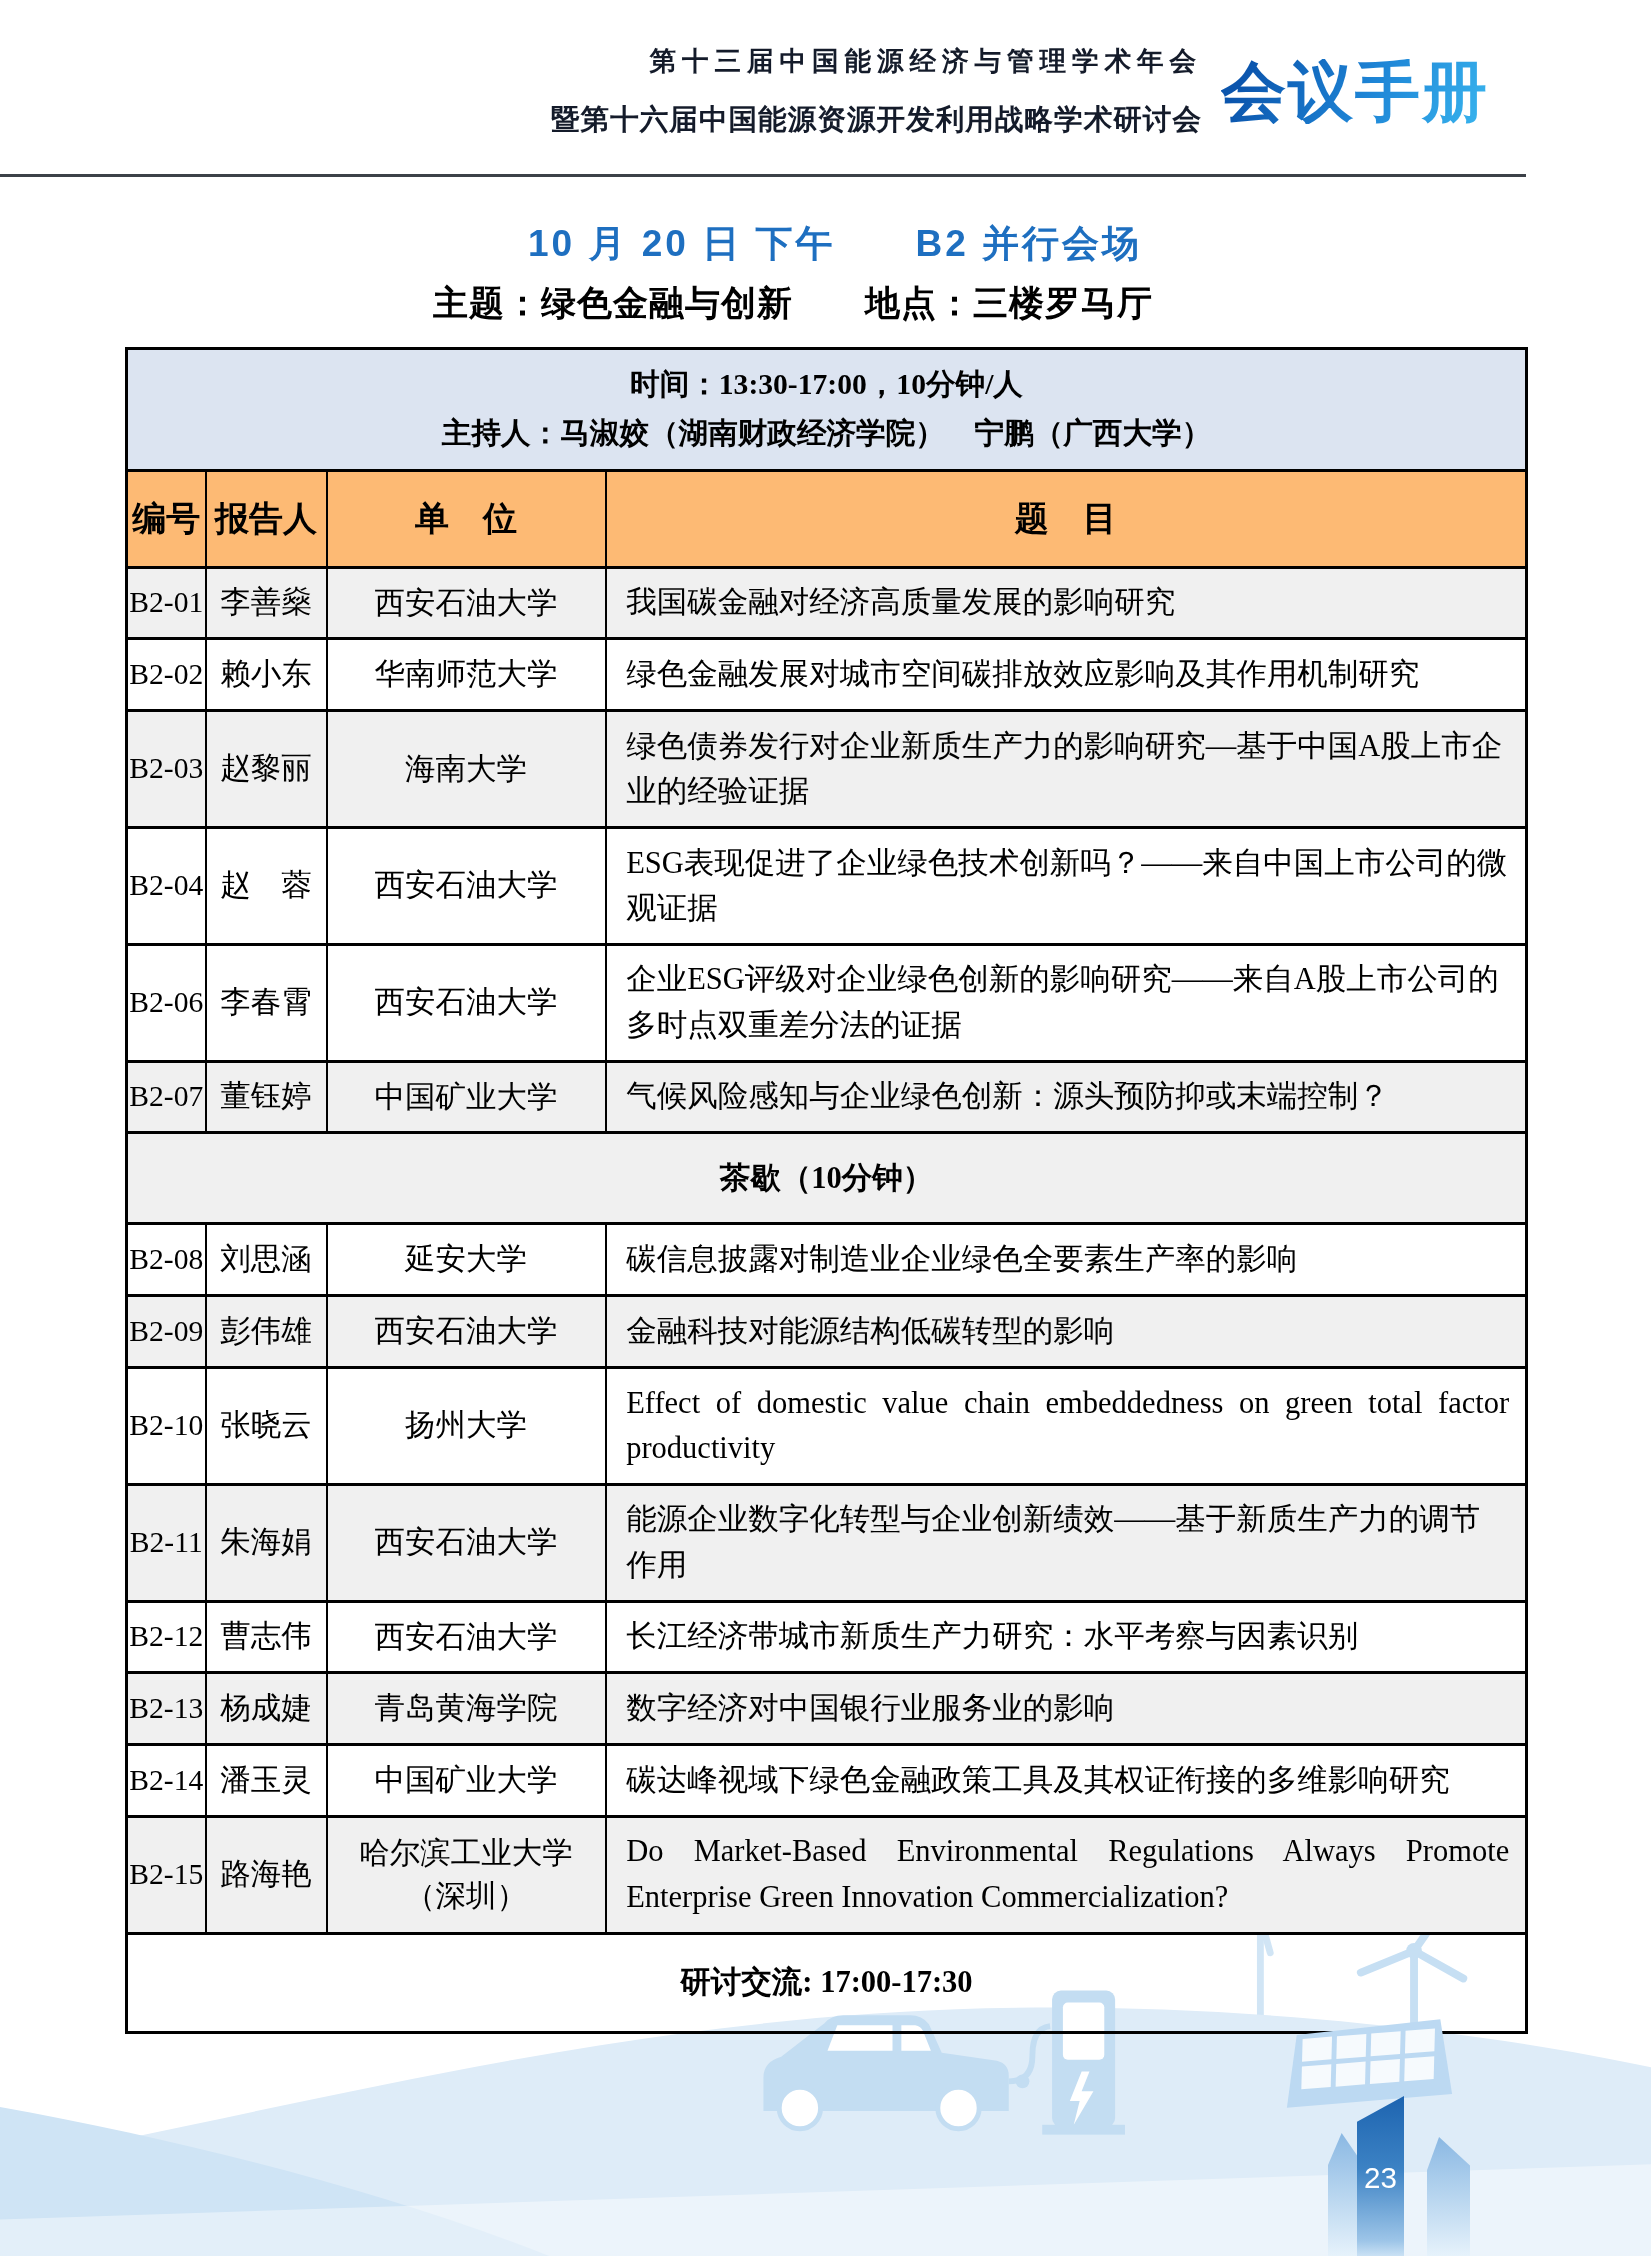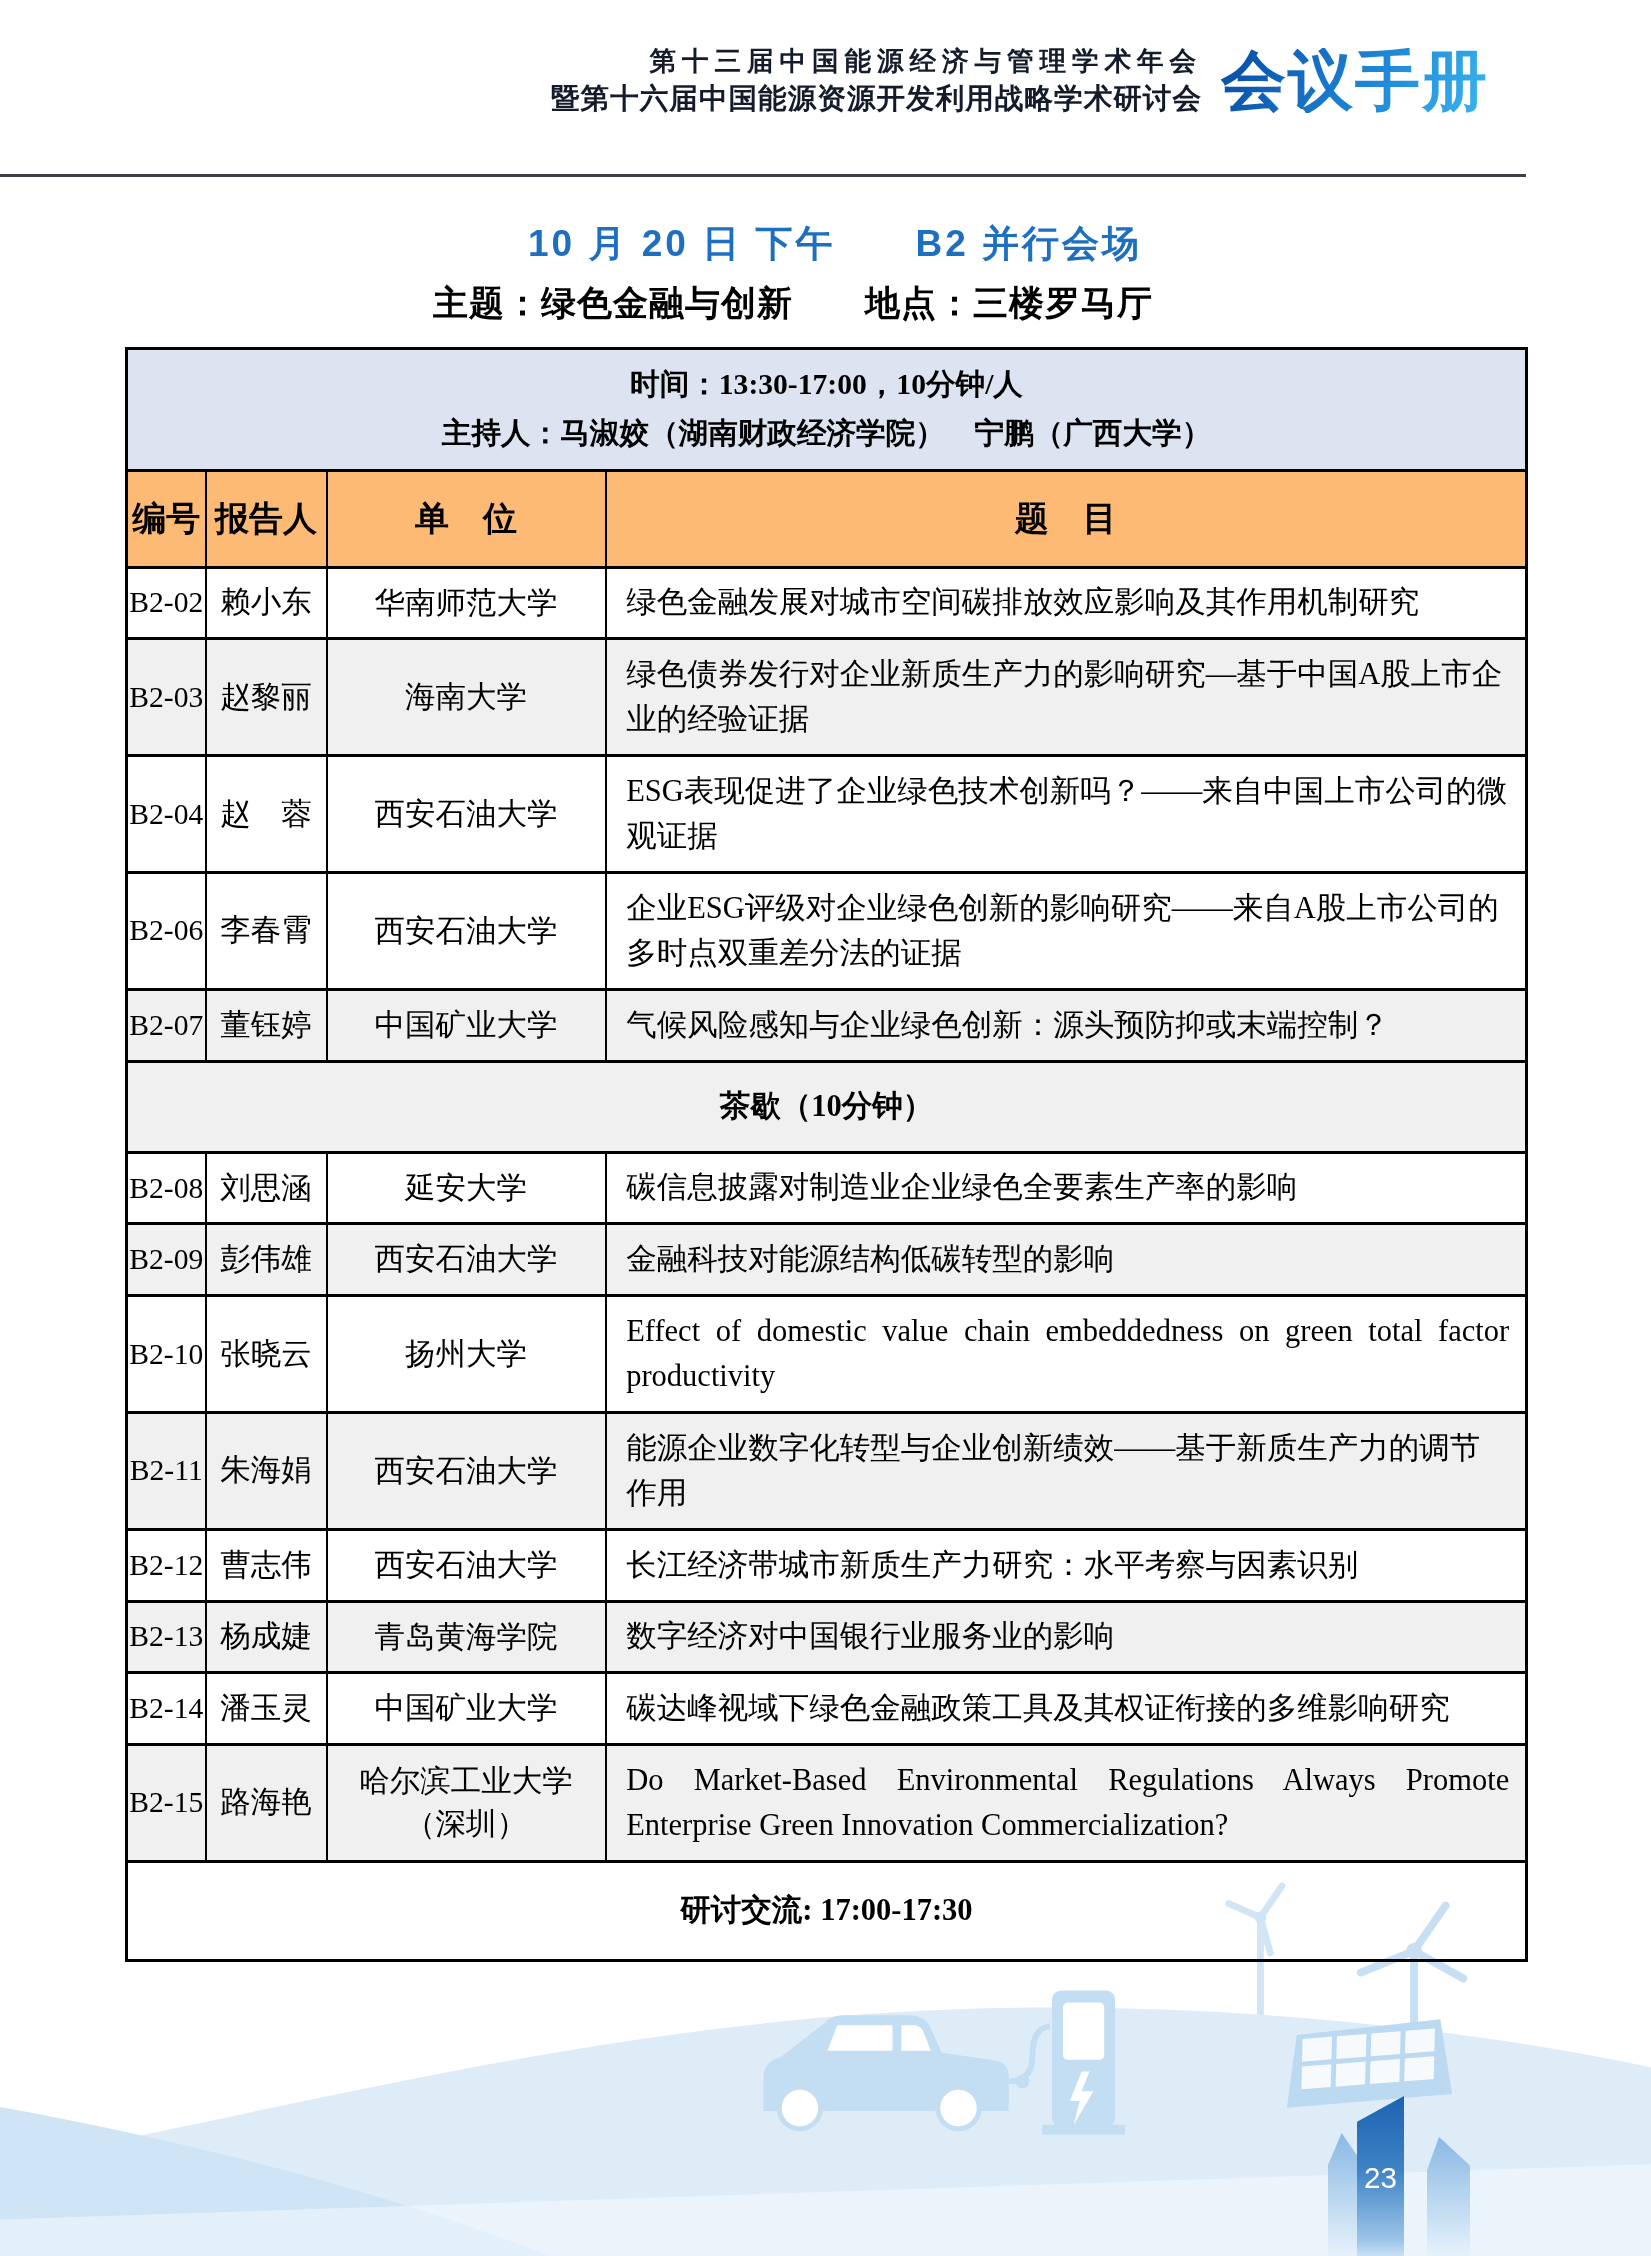--- a/index.html
+++ b/index.html
@@ -7,21 +7,21 @@
     position:relative; width:1652px; height:2257px; background:#ffffff;
     overflow:hidden; font-family:"Liberation Serif","DejaVu Serif",serif; color:#000;
   }
 
   
   .doc-header { position:absolute; top:43px; left:0; width:1489px;
     display:flex; justify-content:flex-end; align-items:center; gap:19px; }
   .doc-header-text { text-align:right; font-family:"Liberation Sans","DejaVu Sans",sans-serif;
     font-weight:bold; color:#141b2a; }
   .doc-header-line1 { font-size:26.6px; letter-spacing:5.9px; }
-  .doc-header-line2 { font-size:28.6px; letter-spacing:1px; margin-top:0; }
+  .doc-header-line2 { font-size:28.6px; letter-spacing:1px; margin-top:21px; }
   .handbook-logo { font-family:"Liberation Sans","DejaVu Sans",sans-serif;
     font-size:65px; font-weight:bold; letter-spacing:2px; line-height:1;
     background:linear-gradient(115deg,#0b55ad 10%,#1e85d6 55%,#36b0ec 95%);
     -webkit-background-clip:text; background-clip:text; color:transparent; }
   .header-rule { position:absolute; top:174px; left:0; width:1526px; height:3px; background:#3c4148; }
 
   
   .session-title { position:absolute; top:219px; left:0; width:1606px; text-align:center;
     font-family:"Liberation Sans","DejaVu Sans",sans-serif; font-weight:bold;
     font-size:37px; color:#1e6fc0; letter-spacing:3px;padding-left:32px; }
@@ -117,20 +117,26 @@
         </td>
       </tr>
       <tr>
         <th>编号</th>
         <th>报告人</th>
         <th>单　位</th>
         <th>题　目</th>
       </tr>
     </thead>
     <tbody>
+        <tr class="shaded">
+          <td class="col-id">B2-01</td>
+          <td class="col-speaker">李善燊</td>
+          <td class="col-affiliation">西安石油大学</td>
+          <td class="col-title">我国碳金融对经济高质量发展的影响研究</td>
+        </tr>
         <tr>
           <td class="col-id">B2-02</td>
           <td class="col-speaker">赖小东</td>
           <td class="col-affiliation">华南师范大学</td>
           <td class="col-title">绿色金融发展对城市空间碳排放效应影响及其作用机制研究</td>
         </tr>
         <tr class="shaded">
           <td class="col-id">B2-03</td>
           <td class="col-speaker">赵黎丽</td>
           <td class="col-affiliation">海南大学</td>

